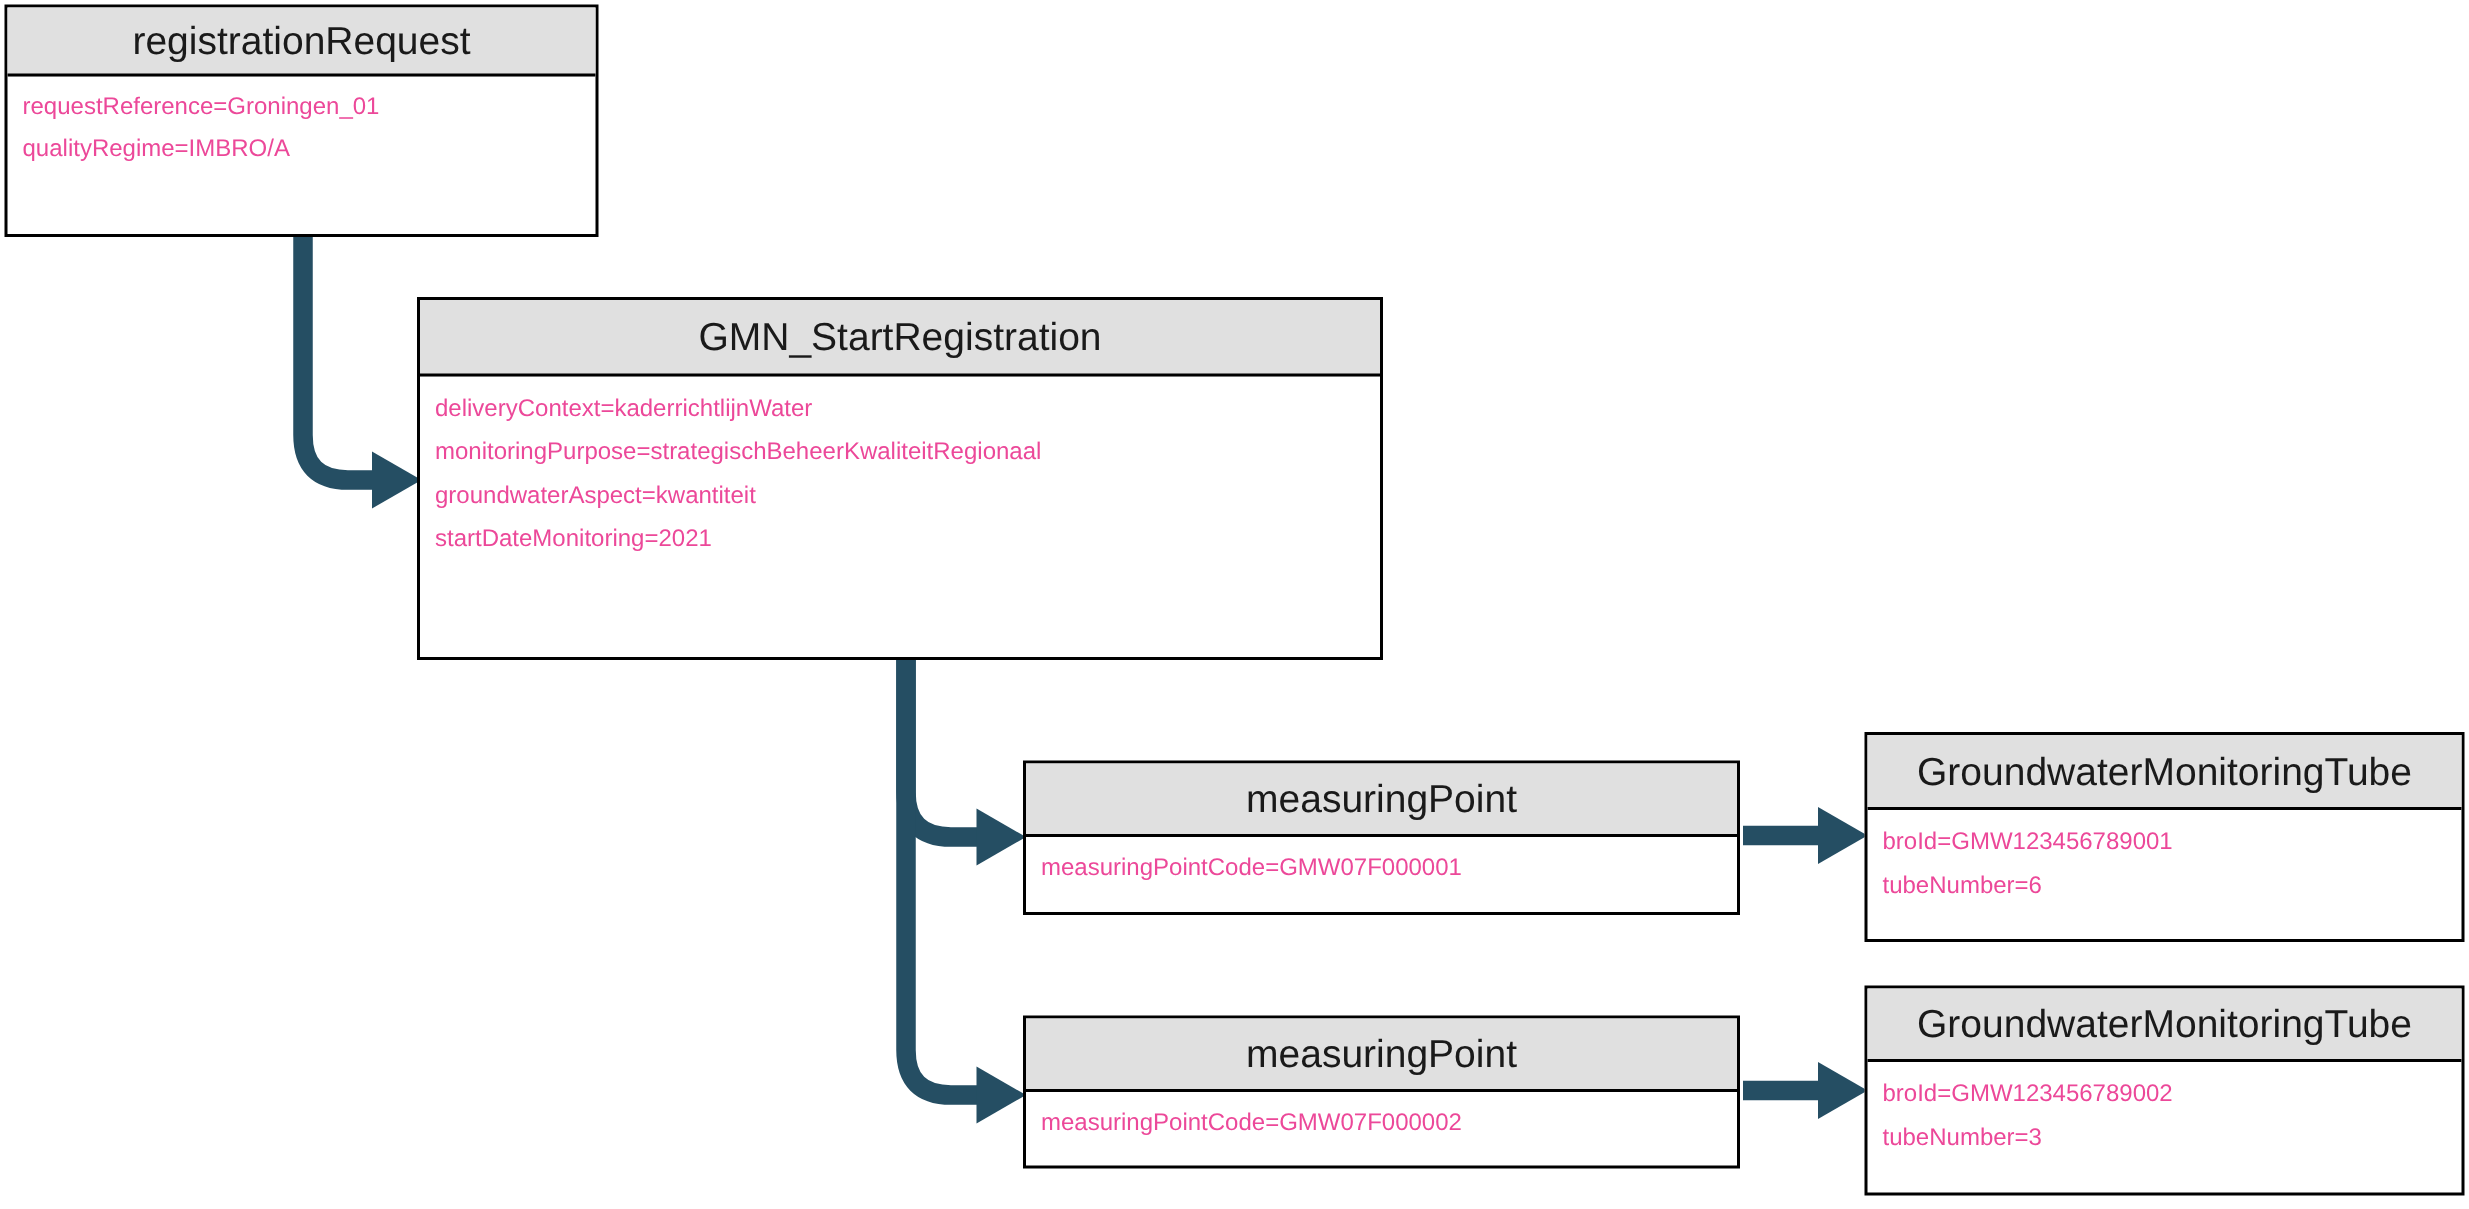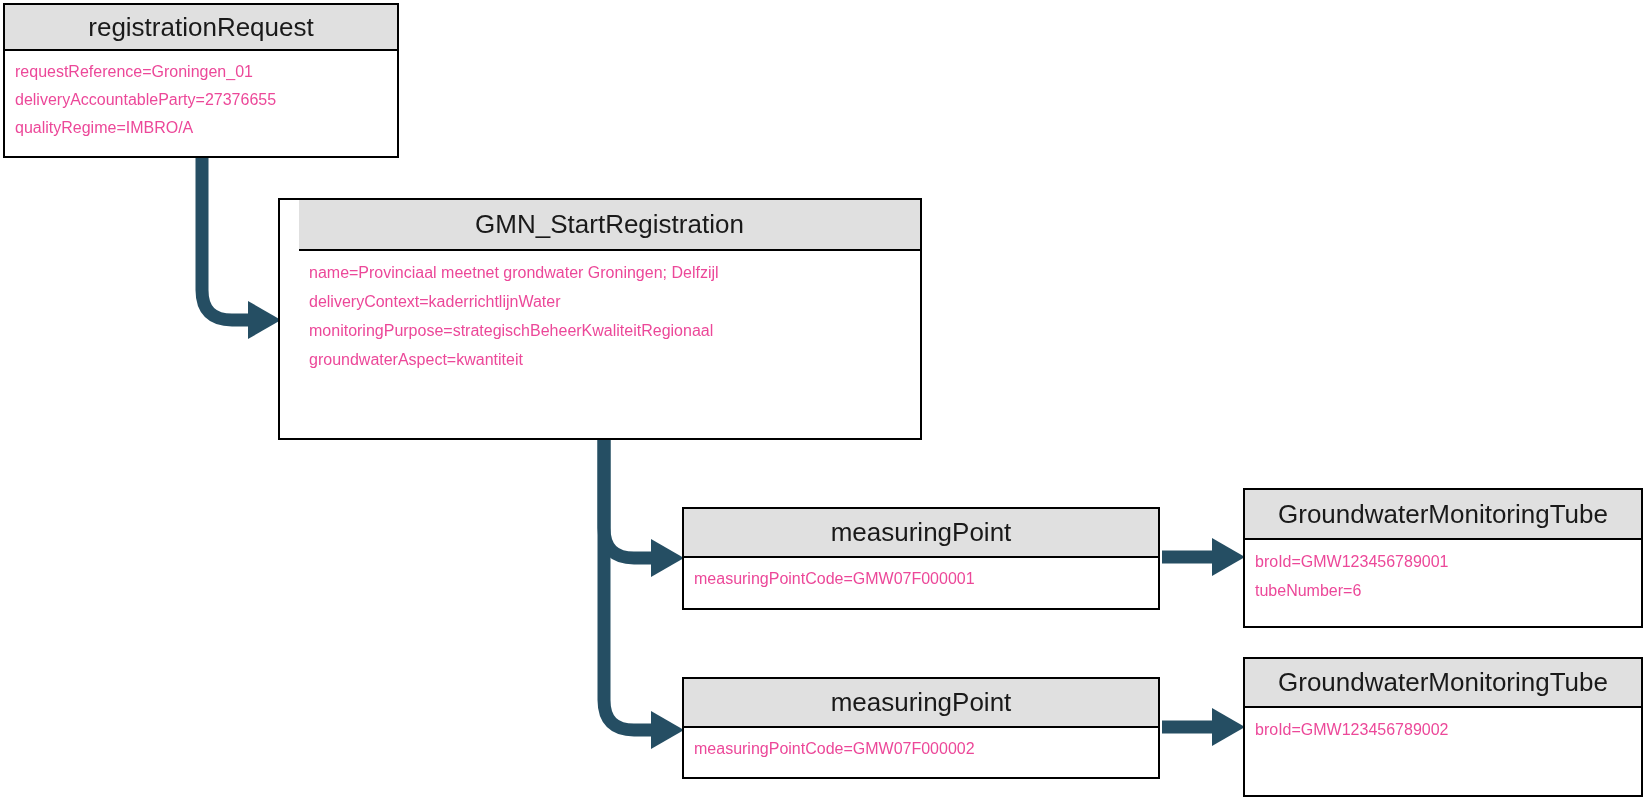--- a/index.html
+++ b/index.html
@@ -41,21 +41,21 @@
   .field{
     font-size:16px;
     line-height:28px;
     color:#ec4899;
     white-space:nowrap;
   }
   .body-roomy .field{line-height:29px;}
   
   .n-registration{left:3px;top:3px;width:396px;height:155px;}
   .n-registration .node-header{height:46px;}
-  .n-gmn{left:278px;top:198px;width:644px;height:242px;padding-left:19px;}
+  .n-gmn{left:278px;top:198px;width:644px;height:242px;}
   .n-gmn .node-header{height:51px;}
   .n-mp1{left:682px;top:507px;width:478px;height:103px;}
   .n-mp1 .node-header{height:49px;}
   .n-tube1{left:1243px;top:488px;width:400px;height:140px;}
   .n-tube1 .node-header{height:50px;}
   .n-mp2{left:682px;top:677px;width:478px;height:102px;}
   .n-mp2 .node-header{height:49px;}
   .n-tube2{left:1243px;top:657px;width:400px;height:140px;}
   .n-tube2 .node-header{height:49px;}
 </style>
@@ -89,32 +89,31 @@
     <g>
       <path class="edge-line" d="M1162 727 L1213 727"></path>
       <path class="edge-head" d="M1245 727 L1212 708 L1212 746 Z"></path>
     </g>
   </svg>
 
   <div class="node n-registration">
     <div class="node-header">registrationRequest</div>
     <div class="node-body">
       <div class="field">requestReference=Groningen_01</div>
-      <div class="field">deliveryAccountableParty=27376655</div>
       <div class="field">qualityRegime=IMBRO/A</div>
     </div>
   </div>
 
   <div class="node n-gmn">
     <div class="node-header">GMN_StartRegistration</div>
     <div class="node-body body-roomy">
-      <div class="field">name=Provinciaal meetnet grondwater Groningen; Delfzijl</div>
       <div class="field">deliveryContext=kaderrichtlijnWater</div>
       <div class="field">monitoringPurpose=strategischBeheerKwaliteitRegionaal</div>
       <div class="field">groundwaterAspect=kwantiteit</div>
+      <div class="field">startDateMonitoring=2021</div>
     </div>
   </div>
 
   <div class="node n-mp1">
     <div class="node-header">measuringPoint</div>
     <div class="node-body">
       <div class="field">measuringPointCode=GMW07F000001</div>
     </div>
   </div>
 
@@ -130,16 +129,17 @@
     <div class="node-header">measuringPoint</div>
     <div class="node-body">
       <div class="field">measuringPointCode=GMW07F000002</div>
     </div>
   </div>
 
   <div class="node n-tube2">
     <div class="node-header">GroundwaterMonitoringTube</div>
     <div class="node-body body-roomy">
       <div class="field">broId=GMW123456789002</div>
+      <div class="field">tubeNumber=3</div>
     </div>
   </div>
 
 </div>
 
 </body></html>

